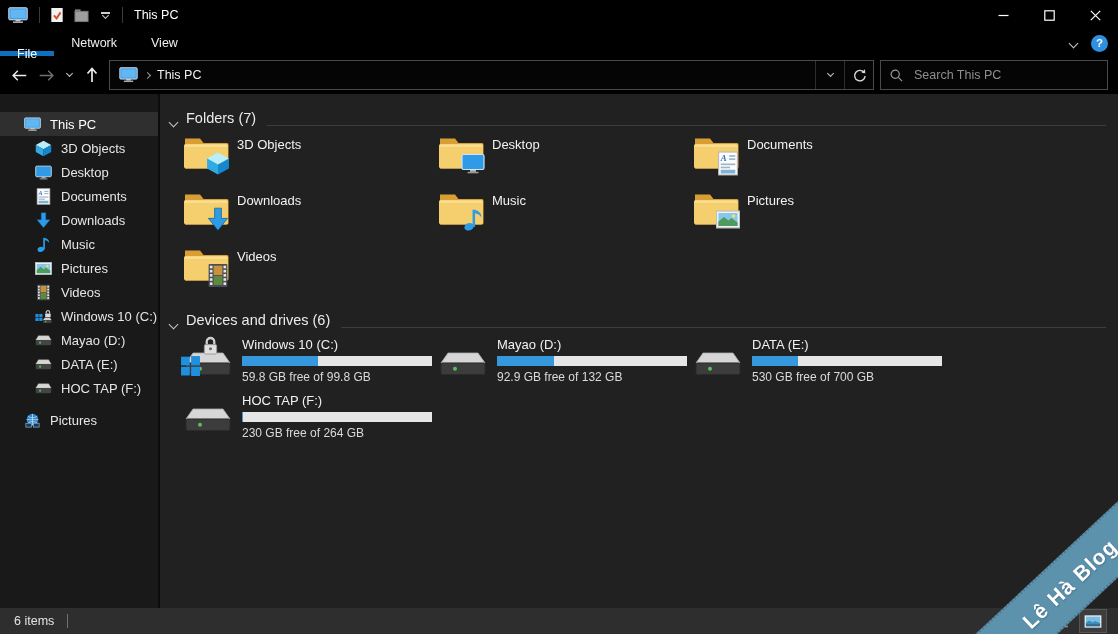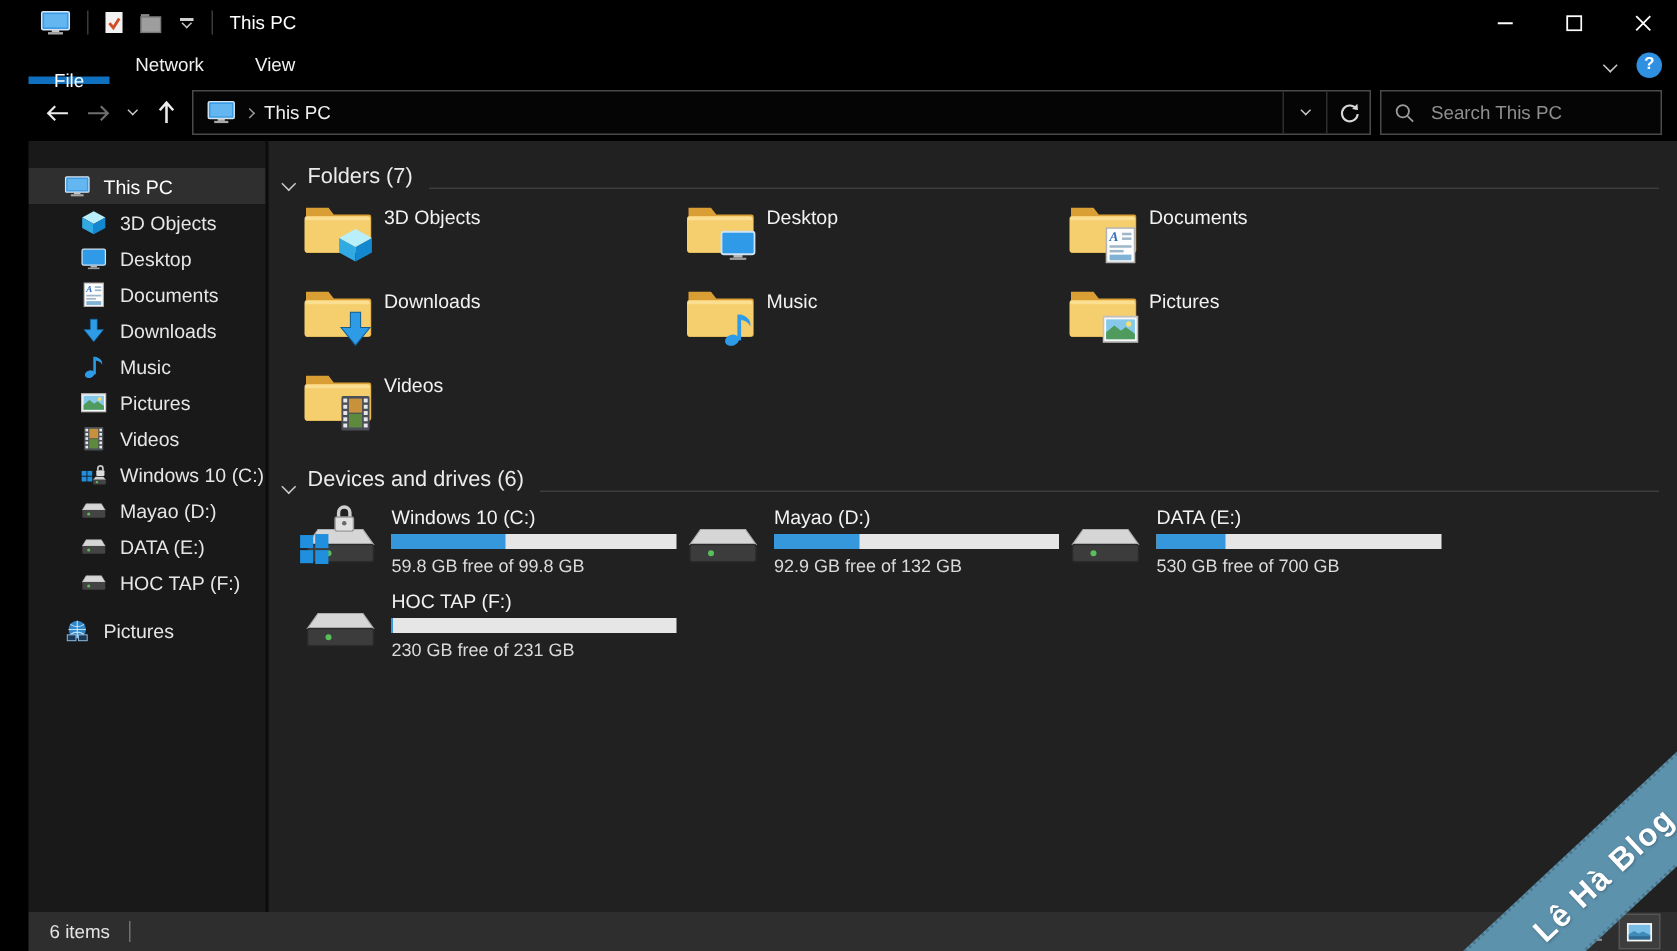--- a/index.html
+++ b/index.html
@@ -1,20 +1,20 @@
 <!DOCTYPE html>
 <html><head>
 <meta charset="utf-8">
 <style>
   html,body{margin:0;padding:0;background:#111;}
   *{box-sizing:border-box;}
   .window{
     width:1118px;height:634px;position:relative;overflow:hidden;
     background:#000;color:#e8e8e8;
-    font-family:"Liberation Sans", sans-serif;font-size:13px;padding-left:19px;
+    font-family:"Liberation Sans", sans-serif;font-size:13px;
     -webkit-font-smoothing:antialiased;
   }
   .icon{display:inline-flex;align-items:center;justify-content:center;flex:none;}
   .icon svg{width:100%;height:100%;display:block;}
 
   
   .titlebar{height:30px;display:flex;align-items:center;background:#000;padding-left:8px;}
   .app-icon{width:20px;height:17px;margin-right:6px;}
   .tb-sep{width:1px;height:16px;background:#3a3a3a;margin:0 5px;}
   .qat-btn{width:24px;height:24px;display:flex;align-items:center;justify-content:center;}
@@ -42,21 +42,21 @@
   .nav-btn{width:27px;height:27px;display:flex;align-items:center;justify-content:center;}
   .nav-btn svg{width:17px;height:13px;}
   .nav-btn.up svg{width:12px;height:16px;}
   .nav-chev{width:18px;height:27px;display:flex;align-items:center;justify-content:center;}
   .addressbar{flex:1;height:30px;border:1px solid #4a4a4a;background:#050505;display:flex;align-items:center;margin:0 6px 0 4px;}
   .addr-main{display:flex;align-items:center;gap:7px;padding:0 4px 0 9px;flex:1;height:100%;}
   .addr-icon{width:19px;height:16px;}
   .addr-text{font-size:12.5px;color:#f0f0f0;}
   .addr-btn{width:29px;height:100%;display:flex;align-items:center;justify-content:center;border-left:1px solid #2e2e2e;}
   .refresh-glyph svg{width:15px;height:15px;}
-  .searchbox{width:188px;height:30px;border:1px solid #4a4a4a;background:#050505;display:flex;align-items:center;padding:0 9px;gap:9px;}
+  .searchbox{width:228px;height:30px;border:1px solid #4a4a4a;background:#050505;display:flex;align-items:center;padding:0 9px;gap:9px;}
   .searchbox .icon{width:13px;height:13px;}
   .searchbox input{flex:1;background:transparent;border:none;outline:none;color:#dddddd;font-size:12.5px;font-family:"Liberation Sans", sans-serif;min-width:0;}
   .searchbox input::placeholder{color:#8f8f8f;}
 
   
   .app-body{display:flex;height:514px;}
   .sidebar{width:160px;background:#191919;border-right:2px solid #0c0c0c;padding-top:18px;overflow:hidden;flex:none;}
   .side-item{height:24px;display:flex;align-items:center;gap:9px;padding-left:24px;color:#e6e6e6;font-size:13px;white-space:nowrap;}
   .side-item .icon{width:17px;height:17px;}
   .side-item.level1{padding-left:35px;}
@@ -623,21 +623,21 @@
                   <rect x="2" y="13" width="44" height="11.5" rx="1.5" fill="#3c3c3c" stroke="#2a2a2a"></rect>
                   <circle cx="16" cy="18.8" r="2" fill="#57c05a"></circle>
                 </svg>
               </span>
             </span>
             <div class="drive-info">
               <div class="drive-name">HOC TAP (F:)</div>
               <div class="capacity-bar">
                 <div class="capacity-fill" style="width: 0.5%; background: rgb(53, 152, 220);"></div>
               </div>
-              <div class="drive-free">230 GB free of 231 GB</div>
+              <div class="drive-free">230 GB free of 264 GB</div>
             </div>
           </div>
         </div>
 
     </main>
   </div>
 
   <div class="statusbar">
     <span>6 items</span>
     <span class="status-sep"></span>

